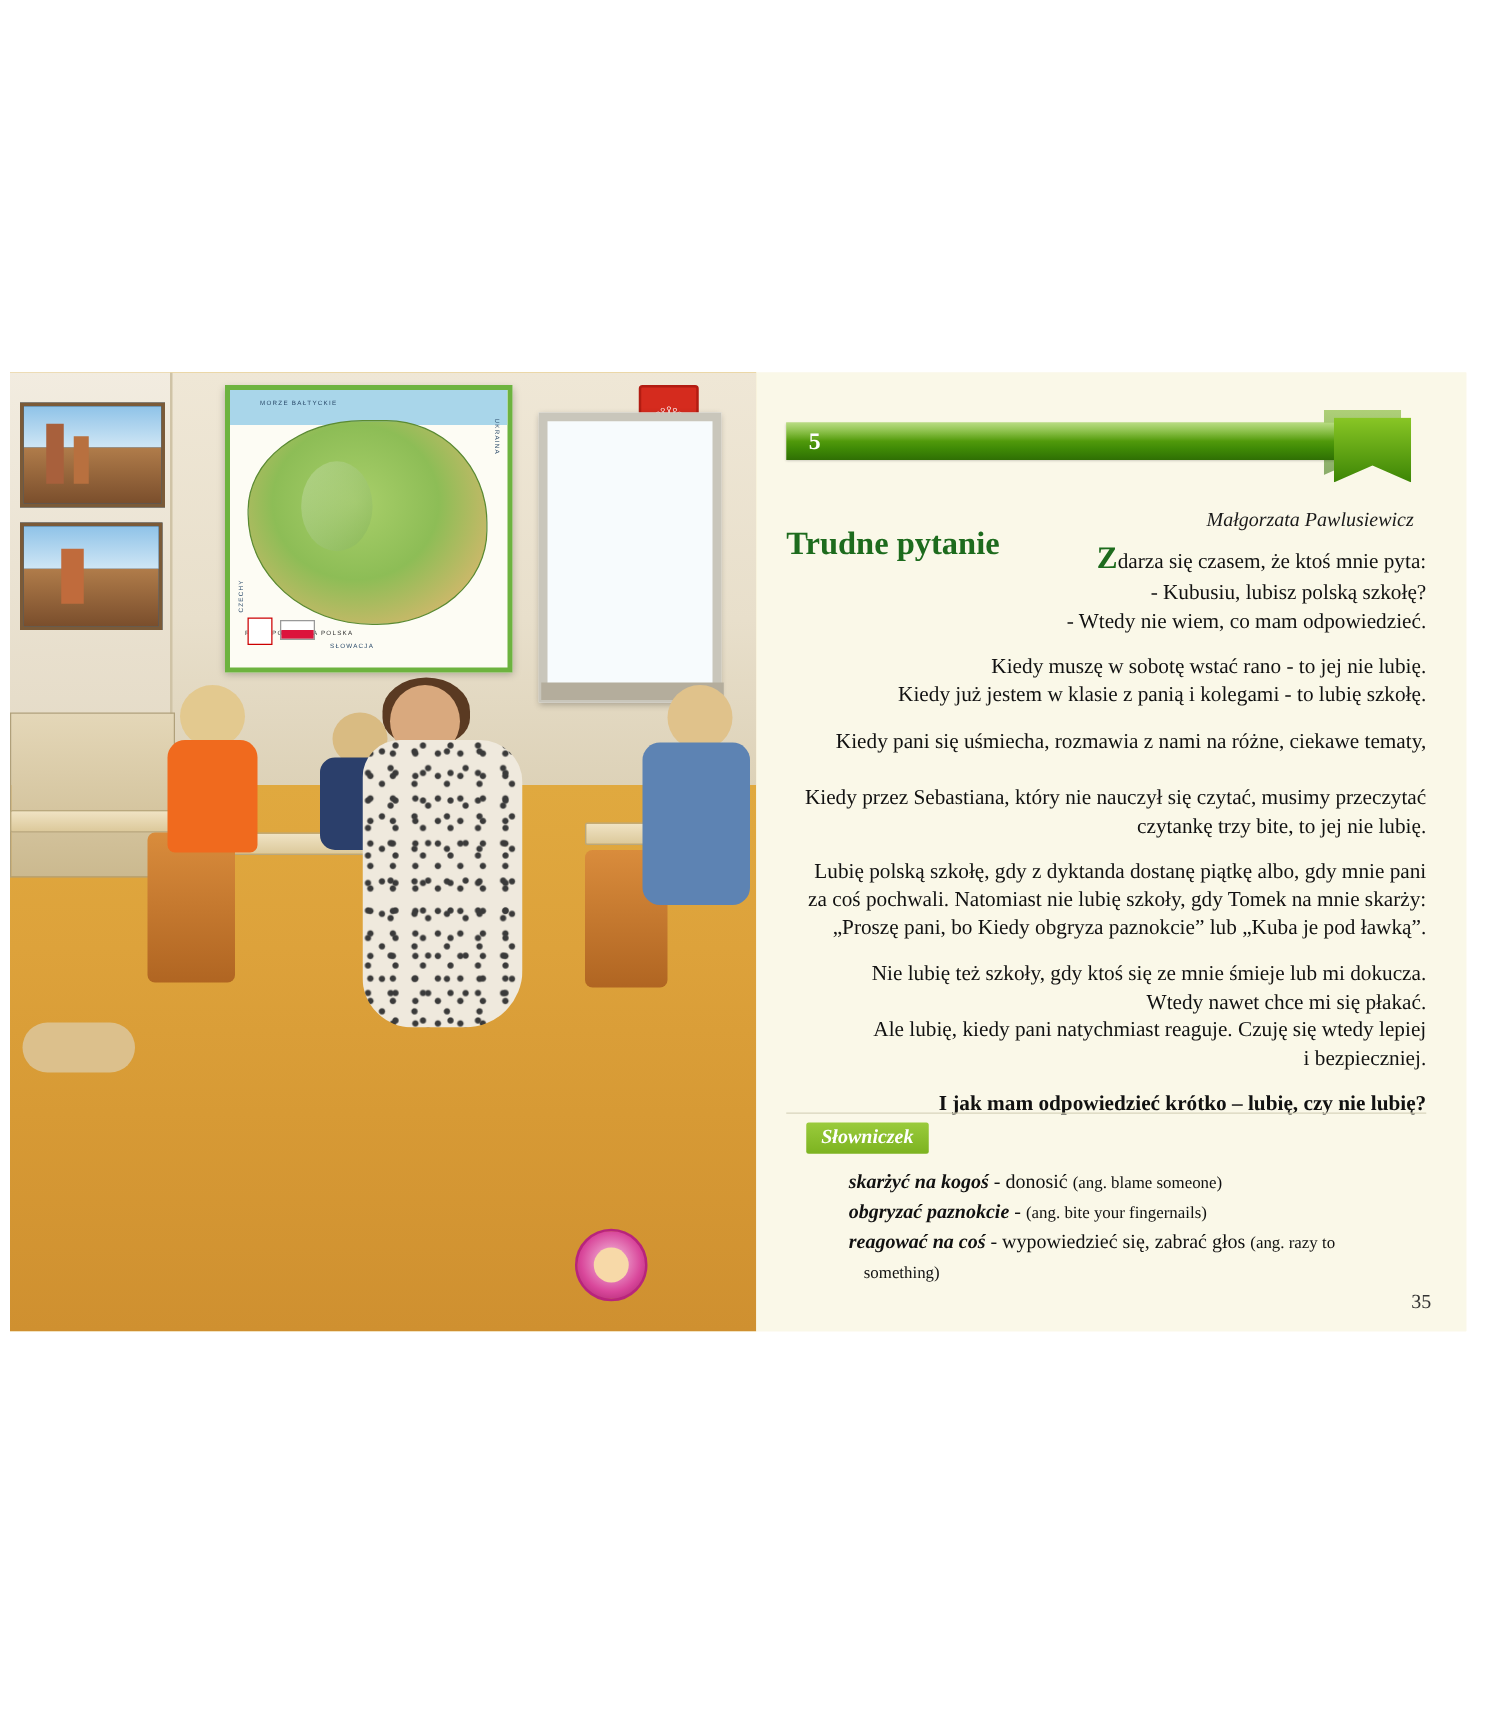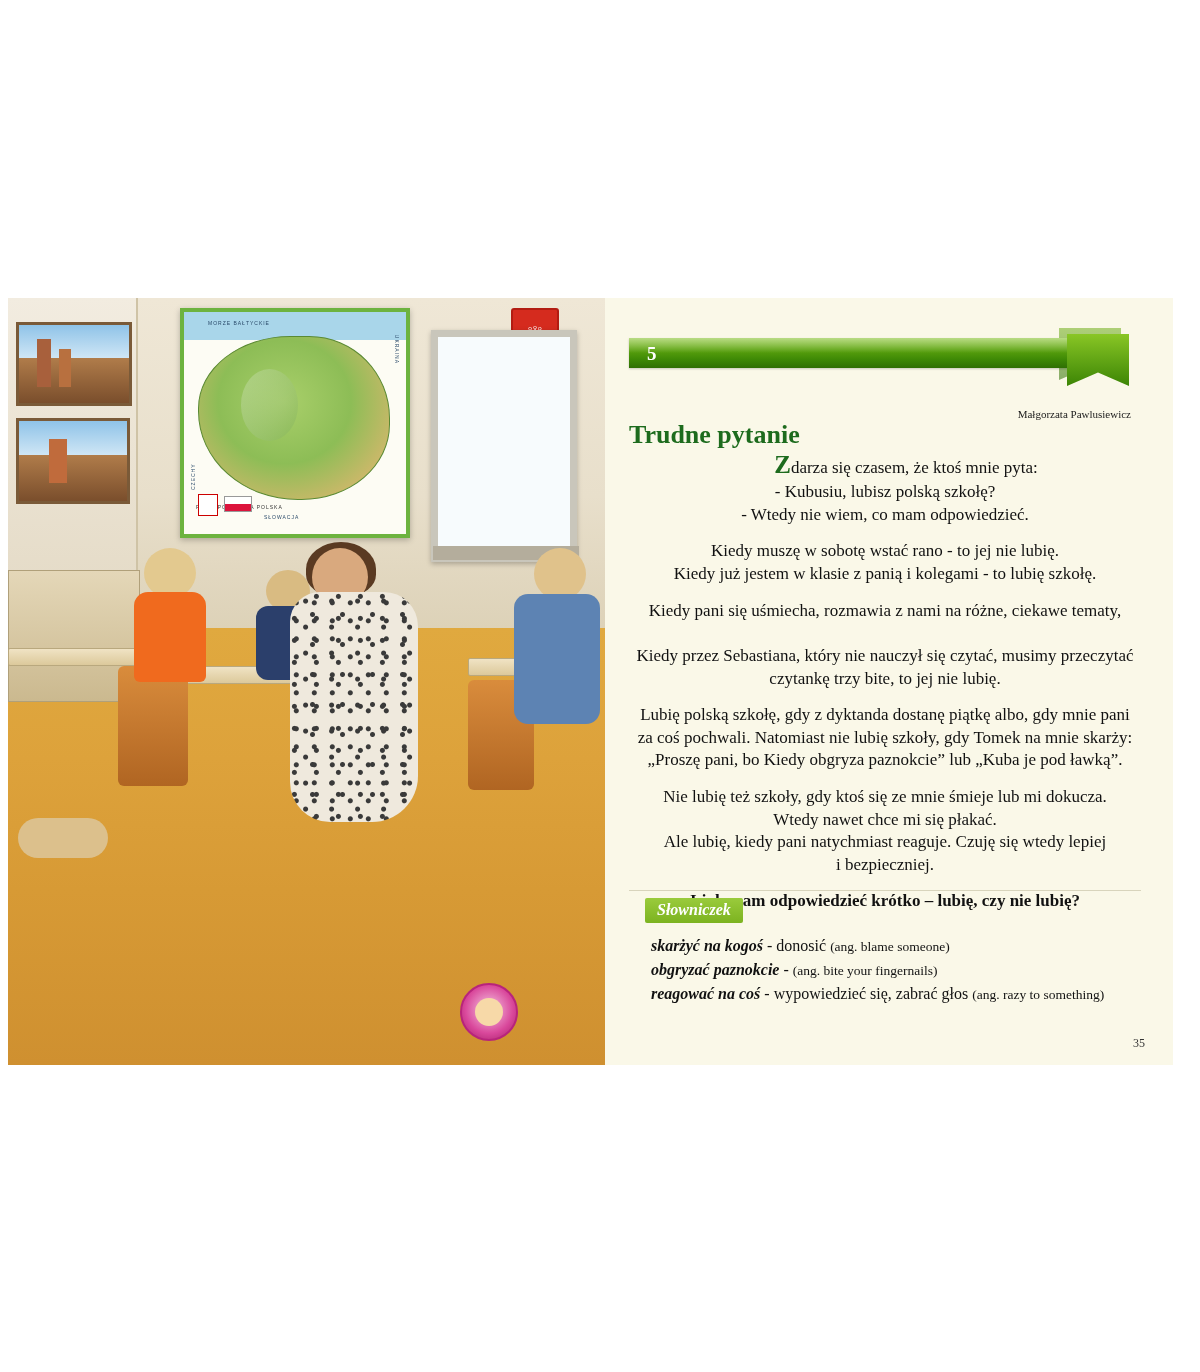--- a/index.html
+++ b/index.html
@@ -214,26 +214,26 @@
     position:absolute; left: 18px; top: 9px;
     color:#ffffff; font-weight:bold; font-size: 19px;
     font-family:"Liberation Serif", serif;
   }
   .article-title {
     position:absolute; left: 24px; top: 105px;
     color:#1d6b1d; font-size: 26px; font-weight: bold;
   }
   .author {
     position:absolute; right: 42px; top: 110px;
-    font-size: 11px; color:#1a1a1a;
+    font-size: 16px; font-style: italic; color:#1a1a1a;
   }
   .body-text {
-    position:absolute; left: 24px; top: 150px; width: 512px;
+    position:absolute; left: 24px; top: 132px; width: 512px;
     font-size: 17px; line-height: 1.33; color:#111;
-    text-align: center;
+    text-align: right;
   }
   .body-text p { margin: 0 0 14px 0; }
   .dropcap {
     font-size: 25px; font-weight: bold; color:#1d6b1d;
   }
   .indent { display:inline-block; width: 42px; }
   .final-q { font-weight: bold; margin-top: 4px; }
   .divider {
     position:absolute; left: 24px; top: 592px; width: 512px; height: 1px;
     background: #d8d4bc;
@@ -246,24 +246,24 @@
     font-size: 16px;
     padding: 3px 12px 4px 12px;
     border-radius: 2px;
   }
   .gloss-list {
     position:absolute; left: 46px; top: 636px; width: 470px;
     font-size: 16px; line-height: 1.45; color:#111;
   }
   .gloss-list .term { font-weight: bold; font-style: italic; }
   .gloss-list .ang { font-size: 13.5px; }
-  .gloss-item { margin-bottom: 1px; padding-left: 12px; text-indent: -12px; }
+  .gloss-item { margin-bottom: 1px; padding-left: 12px; text-indent: -12px; margin-left: 28px; }
   .page-num {
     position:absolute; right: 28px; bottom: 14px;
-    font-size: 12px; color:#333;
+    font-size: 16px; color:#333;
   }
 </style>
 </head>
 <body>
 
 <div class="page-spread">
 
   <div class="photo-page">
     <div class="photo-wall"></div>
     <div class="wall-left-panel"></div>

